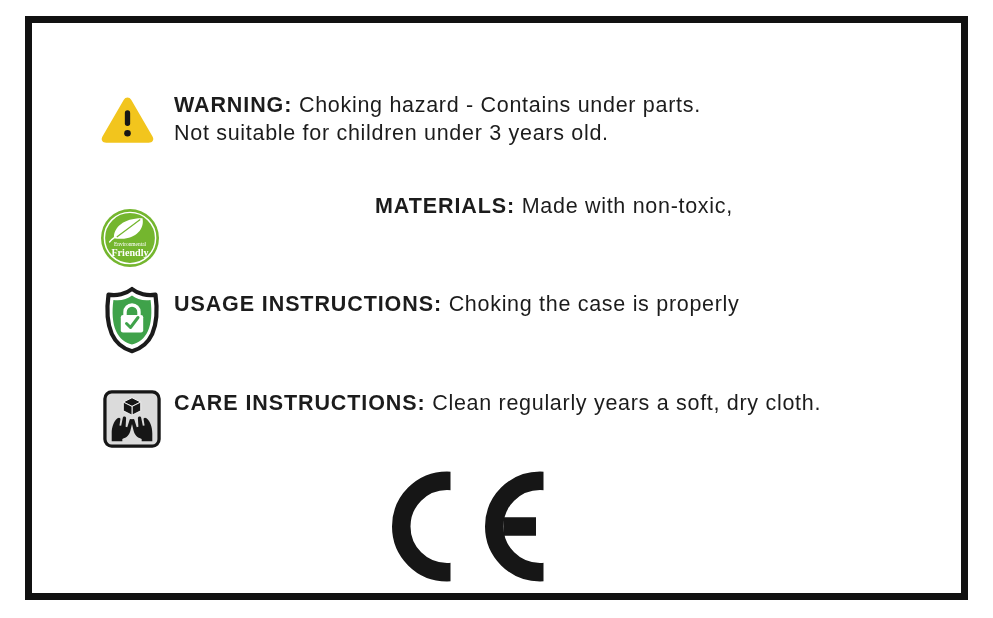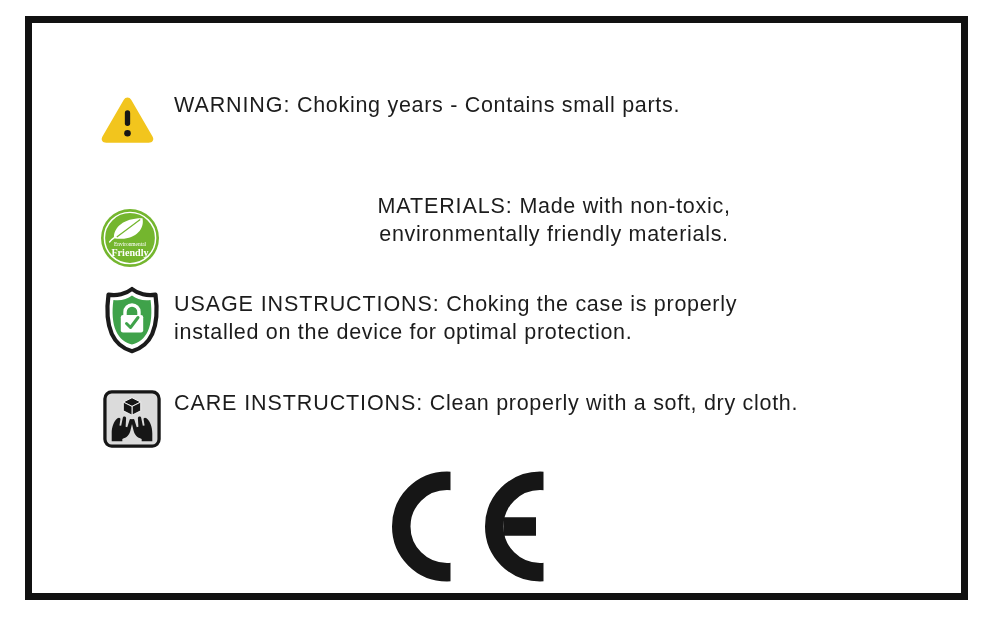--- a/index.html
+++ b/index.html
@@ -11,79 +11,78 @@
     position:absolute;left:25px;top:16px;width:929px;height:570px;
     border:7px solid #111111;background:#ffffff;
   }
   .row{position:absolute;}
   .icon-box{position:absolute;}
   .text-block{
     position:absolute;left:174px;width:760px;
     font-size:21.5px;line-height:28px;letter-spacing:0.7px;color:#1c1c1c;
     font-weight:500;
   }
-  .text-block b{font-weight:400;letter-spacing:0.9px;}
+  .text-block b{font-weight:700;letter-spacing:0.9px;}
   .ce-box{position:absolute;left:392px;top:471px;width:152px;height:111px;}
   svg{display:block;}
 </style>
 </head>
 <body>
 
 <div class="canvas">
   <div class="frame"></div>
 
   <div class="row">
     <div class="icon-box" style="left:100px;top:94px;">
       <svg width="55" height="50" viewBox="0 0 60 54" aria-label="warning-triangle-icon">
         <path d="M25.8 6.2 C27.9 2.6 32.1 2.6 34.2 6.2 L57.3 46.2 C59.4 49.8 57.3 53 53.1 53 L6.9 53 C2.7 53 0.6 49.8 2.7 46.2 Z" fill="#F2C51D"></path>
         <rect x="27.1" y="17.5" width="5.8" height="17" rx="2.9" fill="#161616"></rect>
         <circle cx="30" cy="42.5" r="3.6" fill="#161616"></circle>
       </svg>
     </div>
     <div class="text-block" style="top:91px;">
       <b>WARNING:</b>
-      <span>Choking years - Contains small parts.</span><br>
+      <span>Choking hazard - Contains under parts.</span><br>
+      <span>Not suitable for children under 3 years old.</span>
     </div>
   </div>
 
   <div class="row">
     <div class="icon-box" style="left:101px;top:209px;">
       <svg width="58" height="58" viewBox="0 0 60 60" aria-label="eco-friendly-badge-icon">
         <circle cx="30" cy="30" r="30" fill="#74B62E"></circle>
         <circle cx="30" cy="30" r="26.5" fill="none" stroke="#ffffff" stroke-width="1.5"></circle>
         <g transform="rotate(-8 30 22)">
           <path d="M12.5 27.5 C13.5 16.5 26 8.5 44.5 11.5 C45.5 22.5 35 31.5 20 29.5 C17 29.1 14.6 28.4 12.5 27.5 Z" fill="#ffffff"></path>
           <path d="M15.5 27 C23 23 33 17.5 42 12.5" fill="none" stroke-width="1.3" stroke="#74B62E"></path>
           <path d="M12.5 27.5 C10.5 28.5 9 29.5 7.5 31" fill="none" stroke="#ffffff" stroke-width="1.6" stroke-linecap="round"></path>
         </g>
         <text x="30" y="38.5" text-anchor="middle" font-family="Liberation Serif, DejaVu Serif, serif" font-size="5.6" fill="#ffffff">Environmental</text>
         <text x="30" y="48.5" text-anchor="middle" font-family="Liberation Serif, DejaVu Serif, serif" font-size="10.5" font-weight="bold" fill="#ffffff">Friendly</text>
       </svg>
     </div>
     <div class="text-block" style="top:192px;text-align:center;">
       <b>MATERIALS:</b>
       <span>Made with non-toxic,</span><br>
-      <span>environmentally friendly materials.</span>
     </div>
   </div>
 
   <div class="row">
     <div class="icon-box" style="left:100px;top:286px;">
       <svg width="64" height="68" viewBox="0 0 64 68" aria-label="shield-check-lock-icon">
         <path d="M32 3 C38 8 47.5 10.2 55.5 8.6 C57.6 24 56.6 38 52.2 48 C47.8 57.6 40.8 62.8 32 65.2 C23.2 62.8 16.2 57.6 11.8 48 C7.4 38 6.4 24 8.5 8.6 C16.5 10.2 26 8 32 3 Z" fill="#ffffff" stroke="#1b1b1b" stroke-width="4.2" stroke-linejoin="round"></path>
         <path d="M32 3 C38 8 47.5 10.2 55.5 8.6 C57.6 24 56.6 38 52.2 48 C47.8 57.6 40.8 62.8 32 65.2 C23.2 62.8 16.2 57.6 11.8 48 C7.4 38 6.4 24 8.5 8.6 C16.5 10.2 26 8 32 3 Z" transform="translate(6.7,7.1) scale(0.79)" fill="#3FA24A"></path>
         <path d="M25 30 L25 26 A7 7 0 0 1 39 26 L39 30" fill="none" stroke="#ffffff" stroke-width="3.4"></path>
         <rect x="20.8" y="29" width="22.4" height="17.5" rx="2.2" fill="#ffffff"></rect>
         <polyline points="26.5,37.5 30.5,41.5 38,31.5" fill="none" stroke-width="3" stroke-linecap="round" stroke-linejoin="round" stroke="#3FA24A"></polyline>
       </svg>
     </div>
     <div class="text-block" style="top:290px;">
       <b>USAGE INSTRUCTIONS:</b>
       <span>Choking the case is properly</span><br>
-      <span>installed on the device for optimal protection.</span>
     </div>
   </div>
 
   <div class="row">
     <div class="icon-box" style="left:103px;top:390px;">
       <svg width="58" height="58" viewBox="0 0 60 60" aria-label="handle-with-care-icon">
         <rect x="2" y="2" width="56" height="56" rx="7" stroke="#161616" stroke-width="3.4" fill="#DBDBDB"></rect>
 
         <g stroke="#ffffff" stroke-width="0.9" stroke-linejoin="round" fill="#161616">
           <polygon points="30,8 39,12.5 30,17 21,12.5"></polygon>
@@ -91,21 +90,21 @@
           <polygon points="30,17 21,12.5 21,21.5 30,26"></polygon>
         </g>
 
         <path d="M9 53 L9 45 C9 38.5 11 32.5 15 29.3 C16.5 28 18.3 28.8 18 30.6 L17 36.6 L18.8 37.1 L20.5 28.7 C20.9 26.6 24 27 23.9 29.2 L23.4 38 L25.1 38.5 L27.4 31.2 C28.1 29.2 31.1 30 30.7 32.2 L28.4 42 C27.4 46.6 24.4 49.6 20 50.6 L20 53 Z" fill="#161616"></path>
 
         <path d="M9 53 L9 45 C9 38.5 11 32.5 15 29.3 C16.5 28 18.3 28.8 18 30.6 L17 36.6 L18.8 37.1 L20.5 28.7 C20.9 26.6 24 27 23.9 29.2 L23.4 38 L25.1 38.5 L27.4 31.2 C28.1 29.2 31.1 30 30.7 32.2 L28.4 42 C27.4 46.6 24.4 49.6 20 50.6 L20 53 Z" transform="translate(60,0) scale(-1,1)" fill="#161616"></path>
       </svg>
     </div>
     <div class="text-block" style="top:389px;">
       <b>CARE INSTRUCTIONS:</b>
-      <span>Clean properly with a soft, dry cloth.</span><br>
+      <span>Clean regularly years a soft, dry cloth.</span><br>
     </div>
   </div>
 
   <div class="ce-box">
     <svg width="152" height="111" viewBox="0 0 152 111" aria-label="CE">
       <defs>
         <clipPath id="ceCutC">
             <rect x="0" y="0" width="58.5" height="111"></rect>
           </clipPath>
         <clipPath id="ceCutE">

